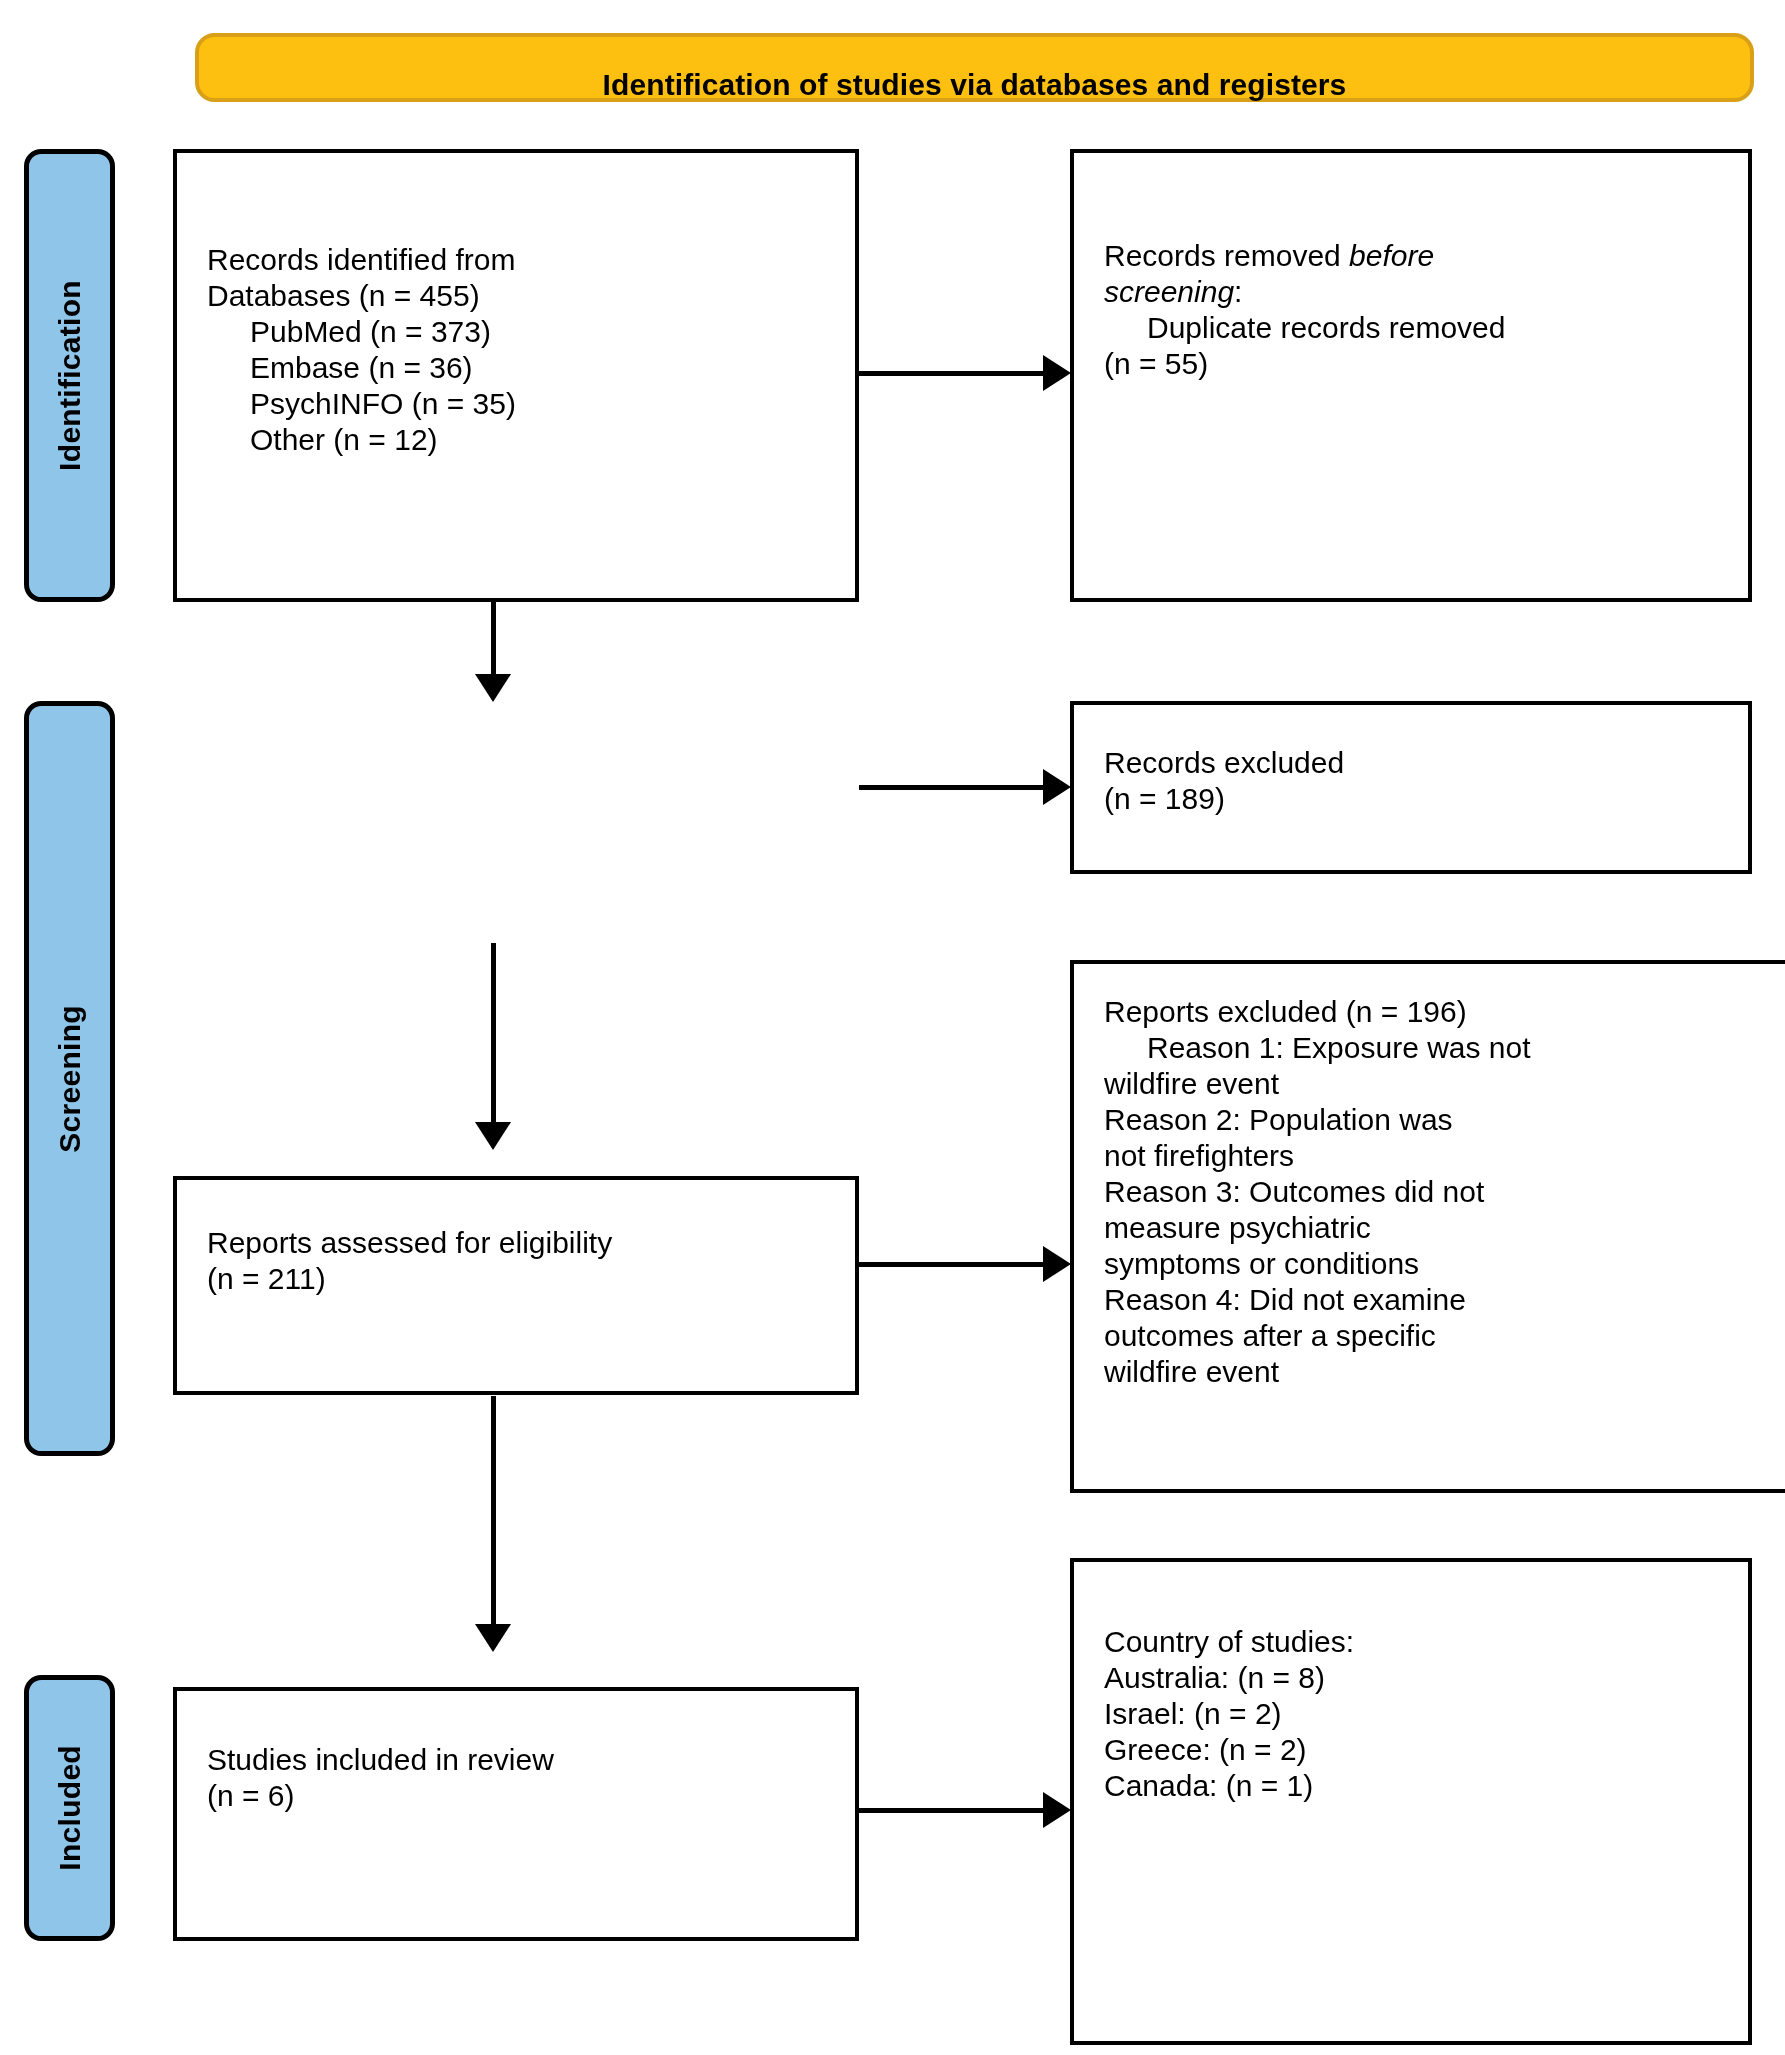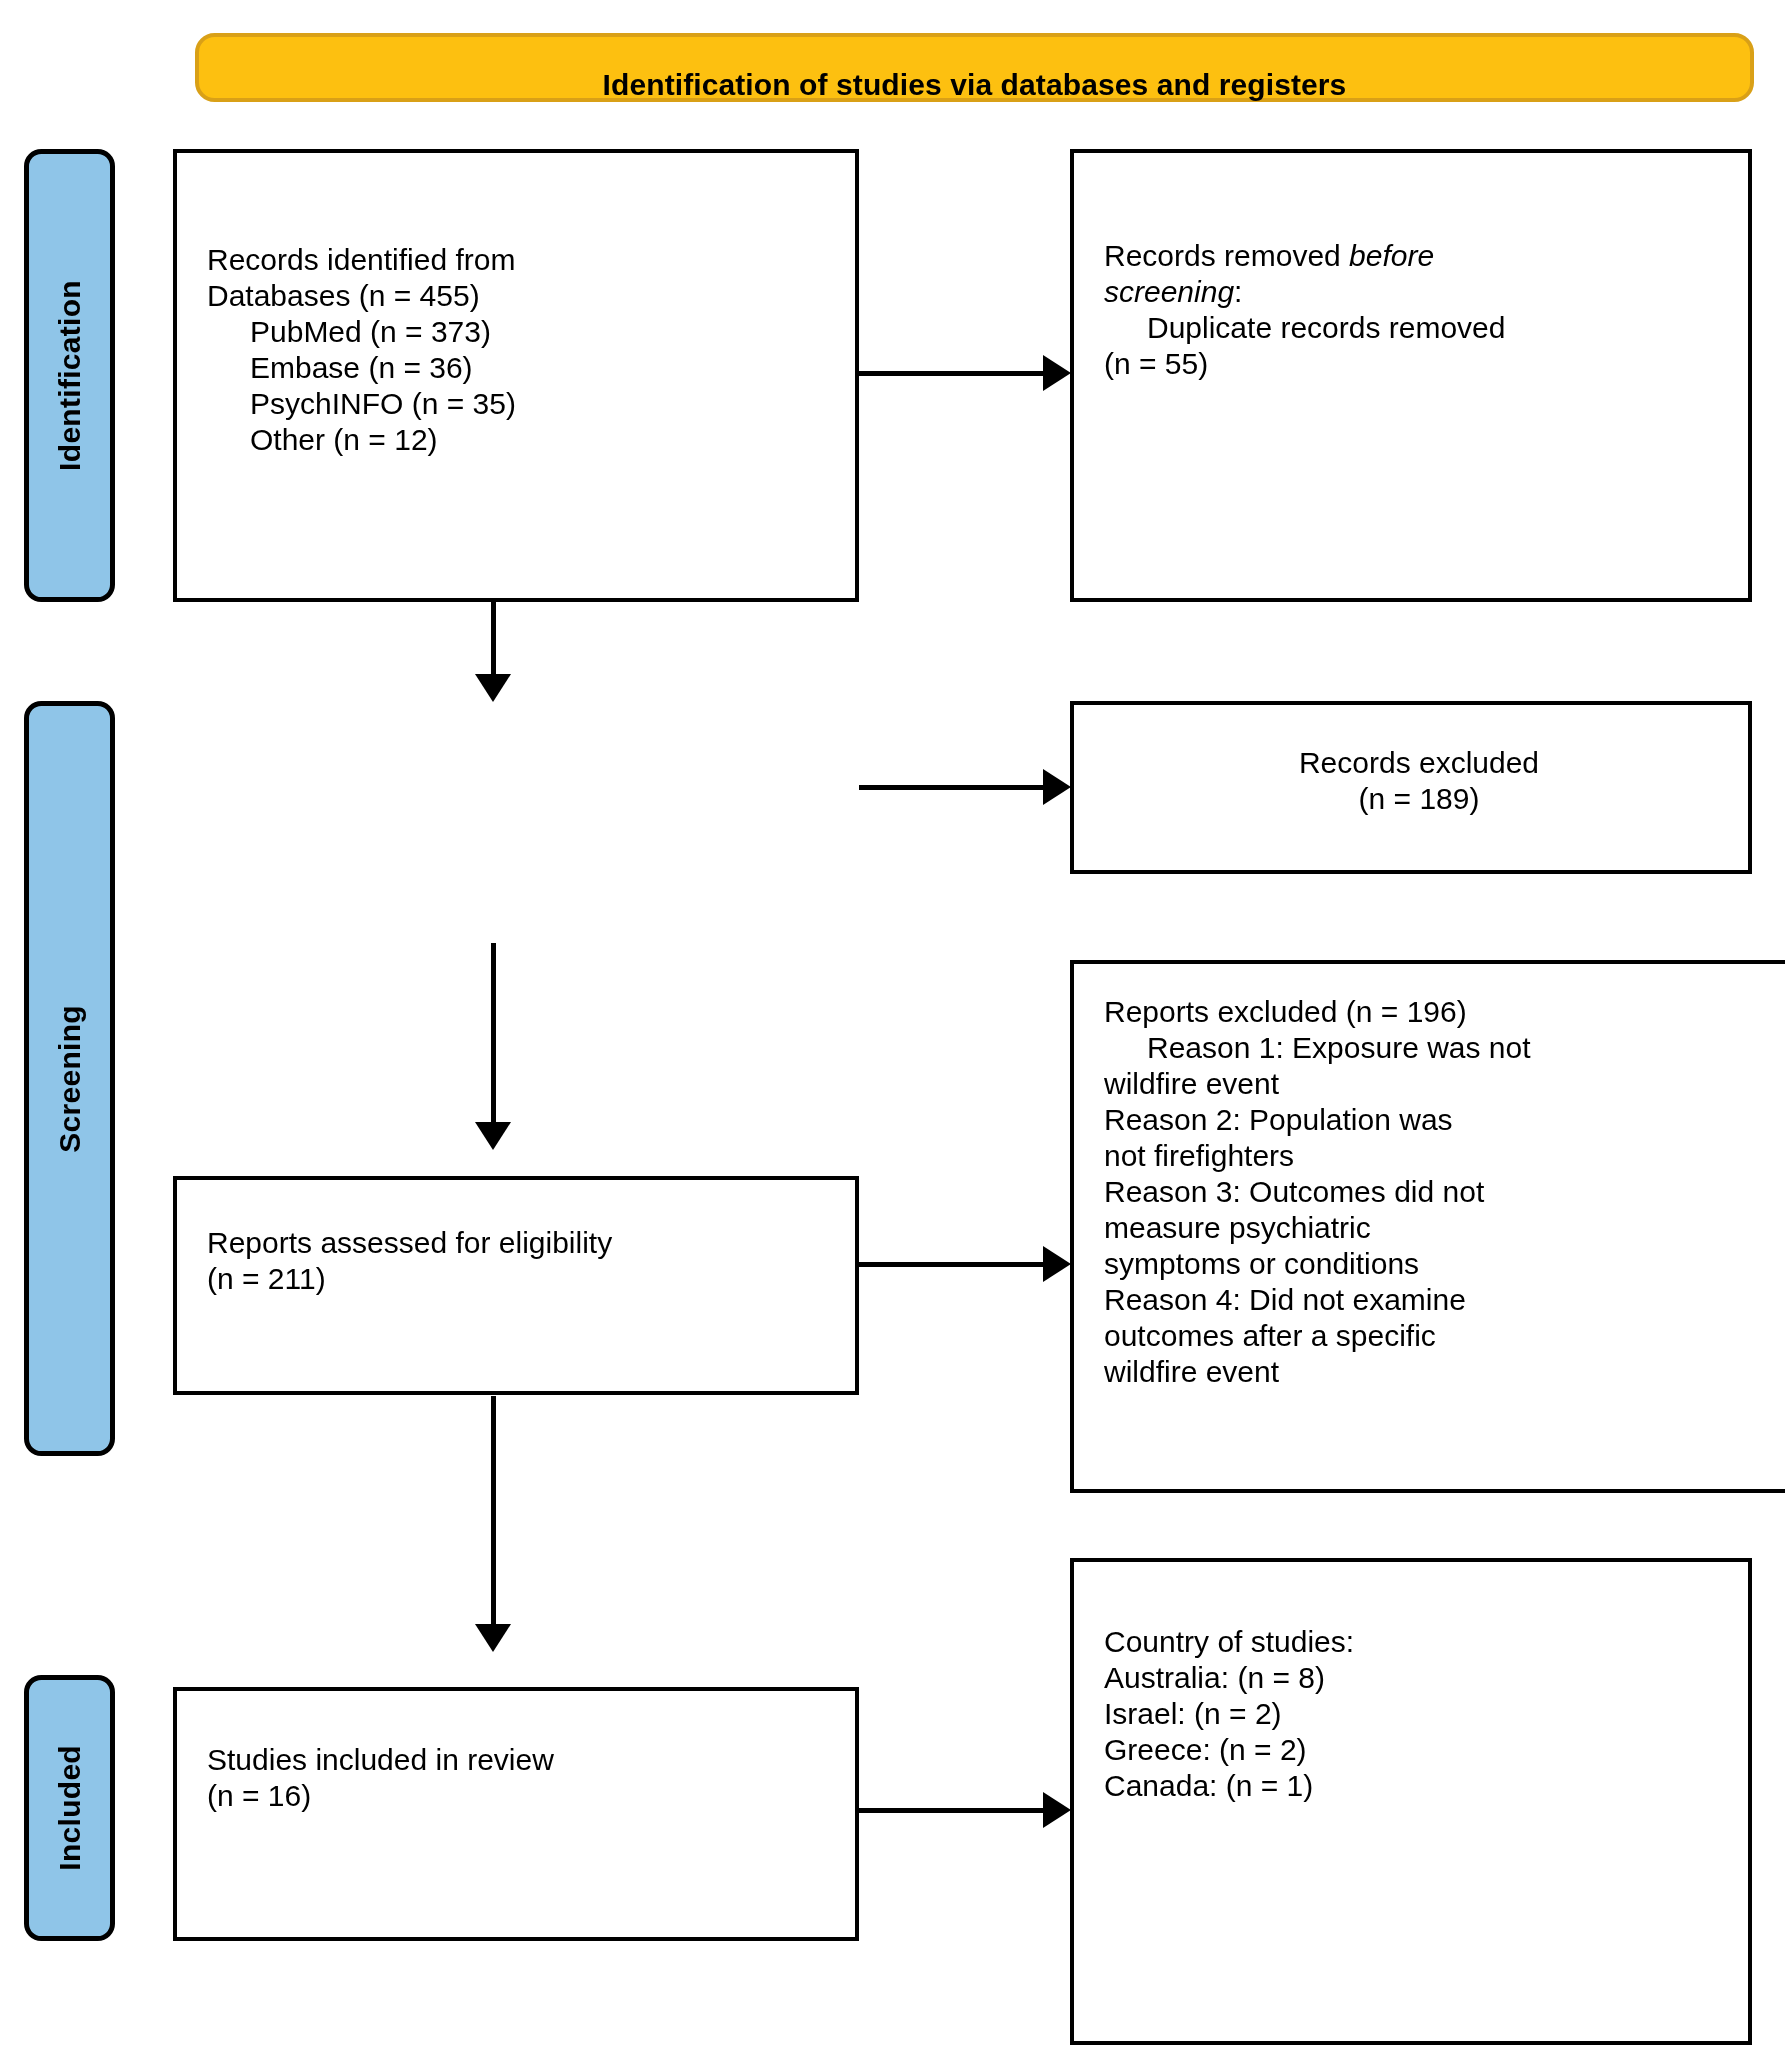--- a/index.html
+++ b/index.html
@@ -45,21 +45,21 @@
   #box-screened{left:173px;top:701px;width:686px;height:242px;}
   #box-screened .txt{top:61px;}
   #box-eligibility{left:173px;top:1176px;width:686px;height:219px;}
   #box-eligibility .txt{top:45px;}
   #box-included-review{left:173px;top:1687px;width:686px;height:254px;}
   #box-included-review .txt{top:51px;}
 
   
   #box-removed{left:1070px;top:149px;width:682px;height:453px;}
   #box-removed .txt{top:85px;}
-  #box-excluded{left:1070px;top:701px;width:682px;height:173px;text-align:center;}
+  #box-excluded{left:1070px;top:701px;width:682px;height:173px;}
   #box-excluded .txt{top:40px;}
   #box-reports-excluded{left:1070px;top:960px;width:746px;height:533px;}
   #box-reports-excluded .txt{top:30px;}
   #box-country{left:1070px;top:1558px;width:682px;height:487px;}
   #box-country .txt{top:62px;}
 
   .ital{font-style:italic;}
   .ind{display:inline-block;width:43px;}
 
   
@@ -132,21 +132,21 @@
 <span>Reason 3: Outcomes did not</span>
 <span>measure psychiatric</span>
 <span>symptoms or conditions</span>
 <span>Reason 4: Did not examine</span>
 <span>outcomes after a specific</span>
 <span>wildfire event</span></div>
   </div>
 
   <div class="box" id="box-included-review">
     <div class="txt"><span>Studies included in review</span>
-<span>(n = 16)</span></div>
+<span>(n = 6)</span></div>
   </div>
 
   <div class="box" id="box-country">
     <div class="txt"><span>Country of studies:</span>
 <span>Australia: (n = 8)</span>
 <span>Israel: (n = 2)</span>
 <span>Greece: (n = 2)</span>
 <span>Canada: (n = 1)</span></div>
   </div>
 

